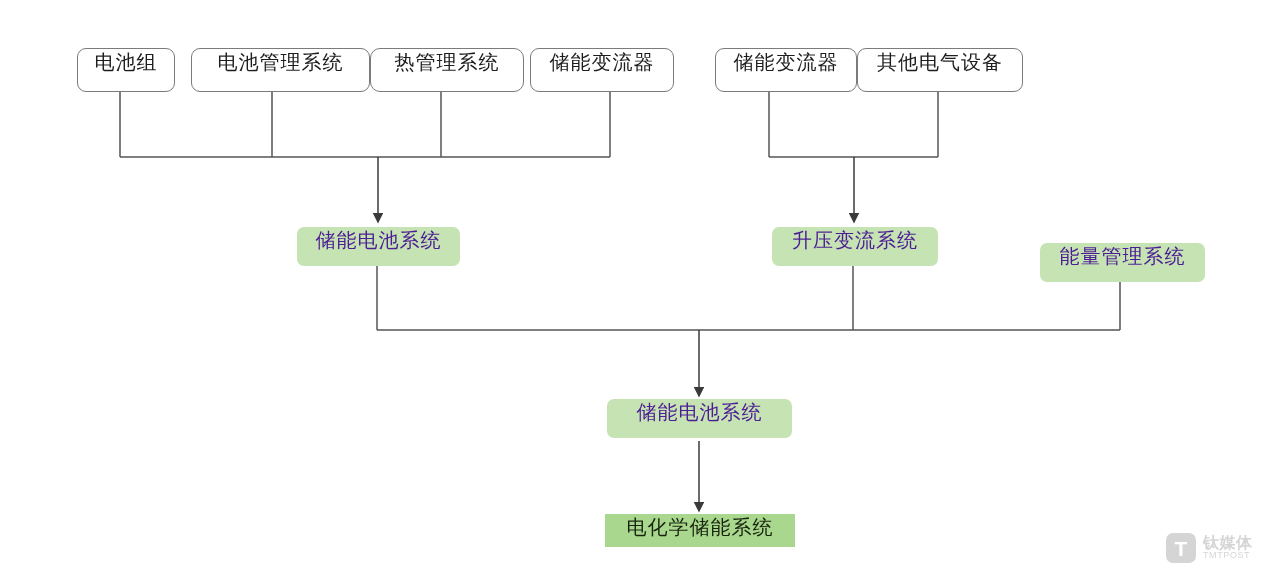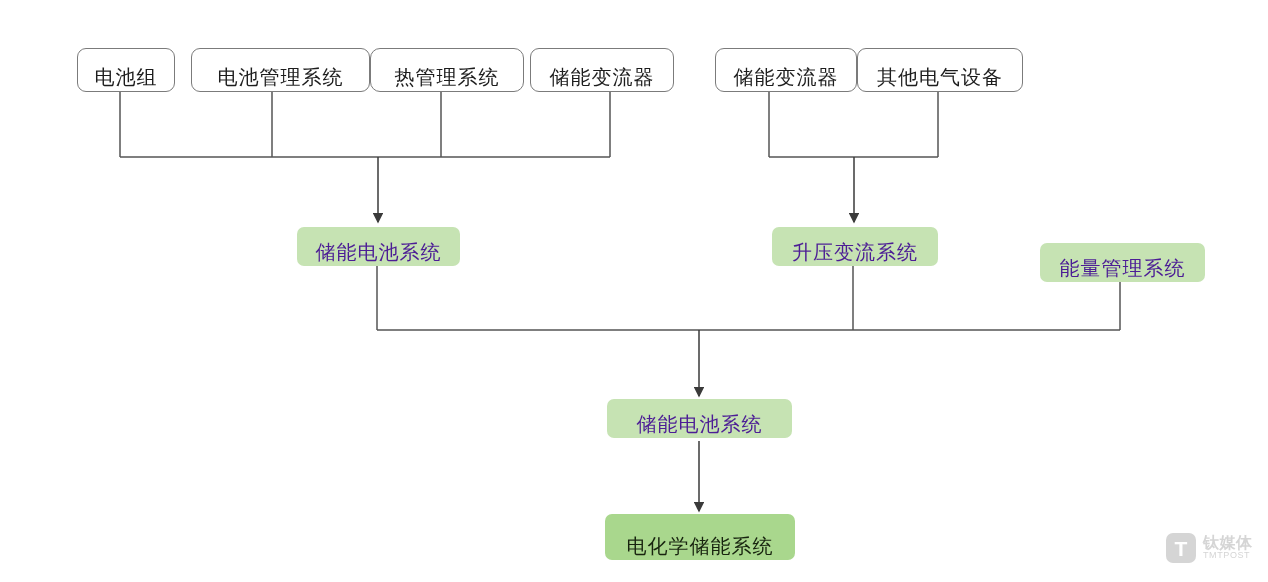--- a/index.html
+++ b/index.html
@@ -21,21 +21,21 @@
     position: absolute;
     left: 0;
     top: 0;
     width: 1268px;
     height: 582px;
   }
   .node {
     position: absolute;
     box-sizing: border-box;
     display: flex;
-    align-items: flex-end;
+    align-items: flex-start;
     justify-content: center;
     white-space: nowrap;
     letter-spacing: 1px;
   }
   .node-top {
     background: #ffffff;
     border: 1.6px solid #7b7b7b;
     border-radius: 9px;
     color: #1d1d1d;
     font-size: 20px;
@@ -45,24 +45,24 @@
     background: #c6e3b3;
     border: none;
     border-radius: 7px;
     color: #4c1d95;
     font-size: 20px;
     height: 39px;
   }
   .node-green-strong {
     background: #a9d78d;
     border: none;
-    border-radius: 7px;
+    border-radius: 0;
     color: #18240f;
     font-size: 20px;
-    height: 46px;
+    height: 33px;
   }
   #watermark {
     position: absolute;
     left: 1166px;
     top: 528px;
     width: 92px;
     height: 40px;
     display: flex;
     align-items: center;
     gap: 7px;

